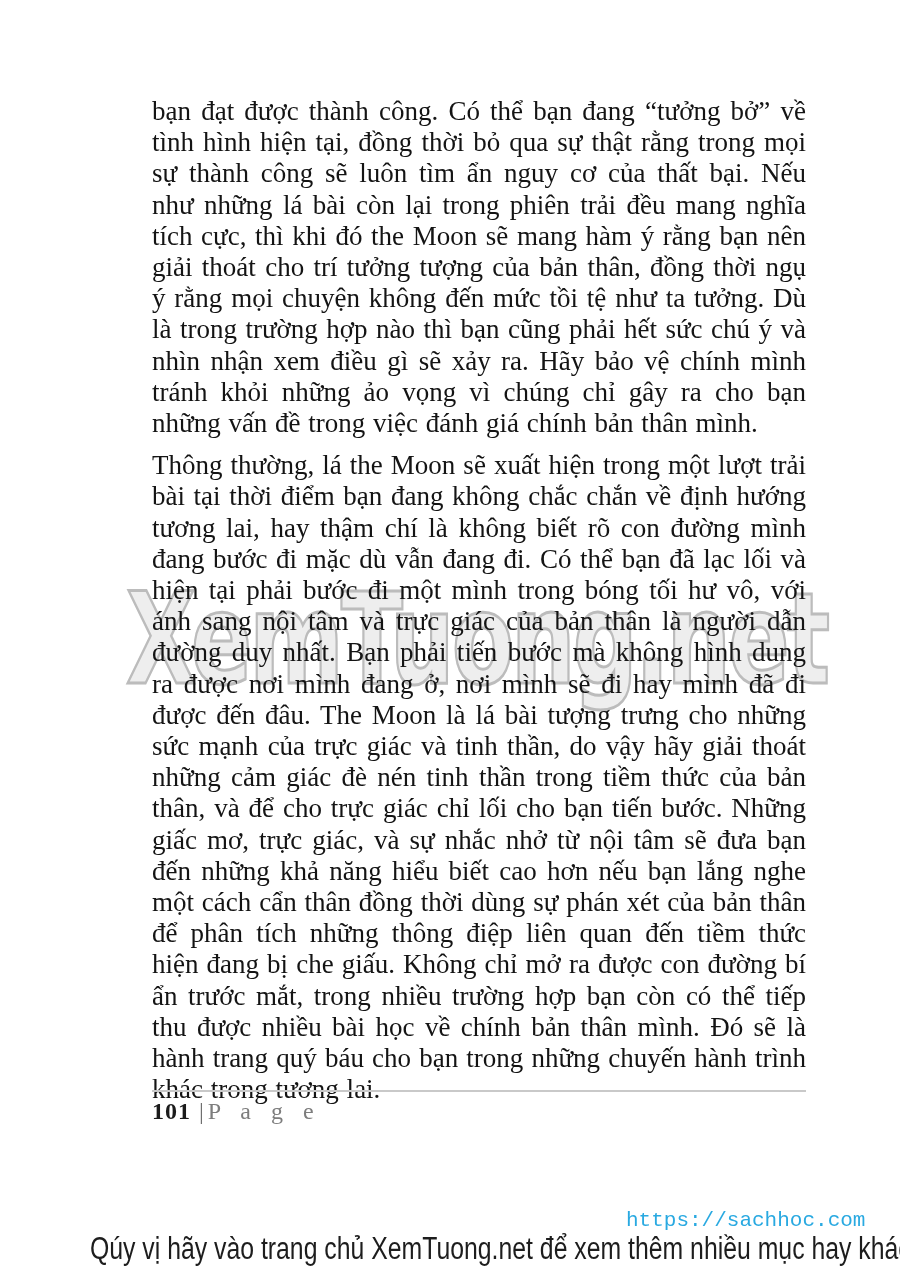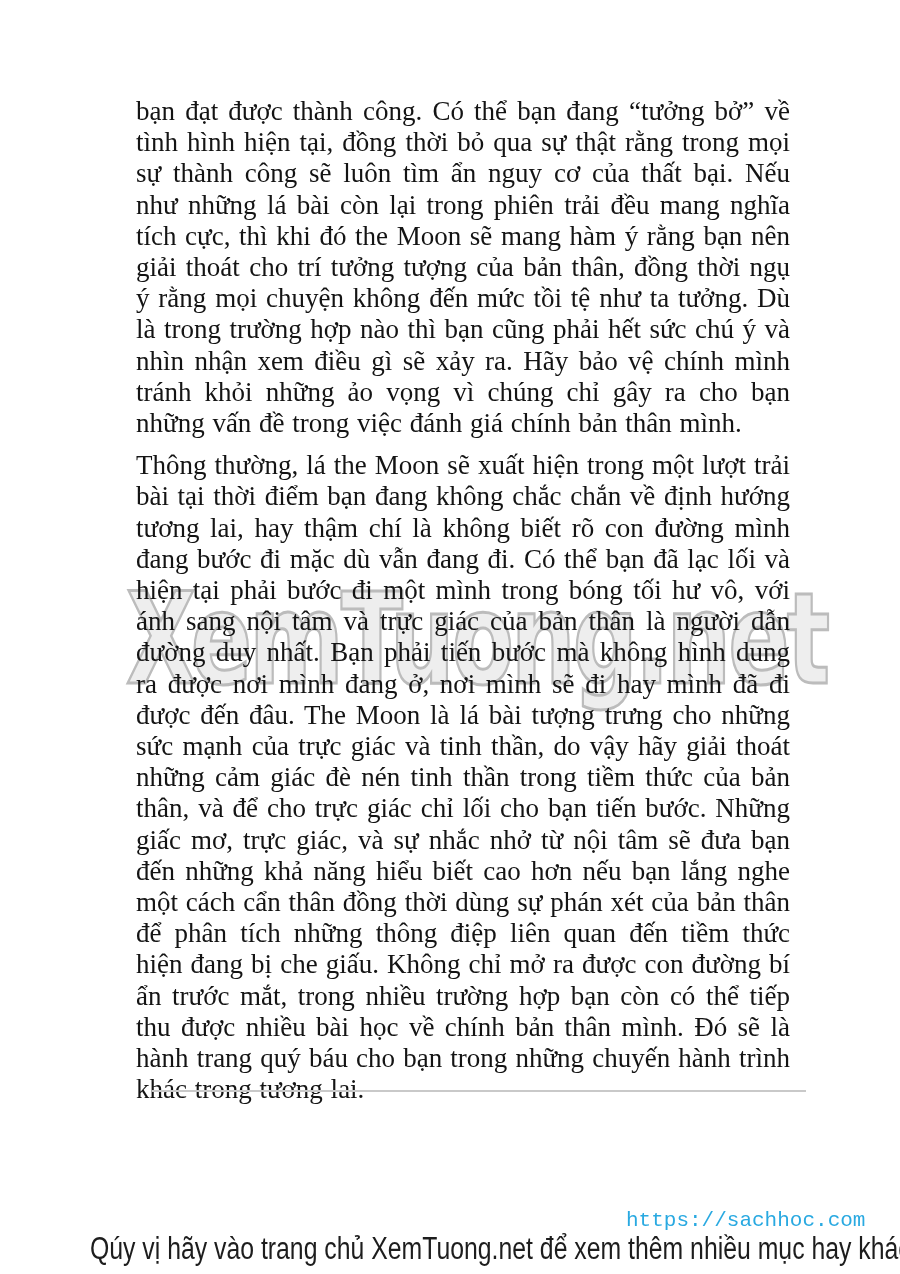--- a/index.html
+++ b/index.html
@@ -33,21 +33,21 @@
     text-shadow: 0 0 1px #c4c4c4;
     transform: scaleX(0.72);
     transform-origin: 450px 50%;
     z-index: 0;
     user-select: none;
   }
 
   
   .content {
     position: absolute;
-    left: 136px;
+    left: 152px;
     top: 96px;
     width: 654px;
     z-index: 1;
     font-size: 27px;
     line-height: 31.2px;
     text-align: justify;
     color: #141414;
   }
   .content p {
     margin: 0 0 11px 0;
@@ -120,19 +120,22 @@
 
   <div class="watermark">XemTuong.net</div>
 
   <div class="content">
     <p>bạn đạt được thành công. Có thể bạn đang “tưởng bở” về tình hình hiện tại, đồng thời bỏ qua sự thật rằng trong mọi sự thành công sẽ luôn tìm ẩn nguy cơ của thất bại. Nếu như những lá bài còn lại trong phiên trải đều mang nghĩa tích cực, thì khi đó the Moon sẽ mang hàm ý rằng bạn nên giải thoát cho trí tưởng tượng của bản thân, đồng thời ngụ ý rằng mọi chuyện không đến mức tồi tệ như ta tưởng. Dù là trong trường hợp nào thì bạn cũng phải hết sức chú ý và nhìn nhận xem điều gì sẽ xảy ra. Hãy bảo vệ chính mình tránh khỏi những ảo vọng vì chúng chỉ gây ra cho bạn những vấn đề trong việc đánh giá chính bản thân mình.</p>
     <p>Thông thường, lá the Moon sẽ xuất hiện trong một lượt trải bài tại thời điểm bạn đang không chắc chắn về định hướng tương lai, hay thậm chí là không biết rõ con đường mình đang bước đi mặc dù vẫn đang đi. Có thể bạn đã lạc lối và hiện tại phải bước đi một mình trong bóng tối hư vô, với ánh sang nội tâm và trực giác của bản thân là người dẫn đường duy nhất. Bạn phải tiến bước mà không hình dung ra được nơi mình đang ở, nơi mình sẽ đi hay mình đã đi được đến đâu. The Moon là lá bài tượng trưng cho những sức mạnh của trực giác và tinh thần, do vậy hãy giải thoát những cảm giác đè nén tinh thần trong tiềm thức của bản thân, và để cho trực giác chỉ lối cho bạn tiến bước. Những giấc mơ, trực giác, và sự nhắc nhở từ nội tâm sẽ đưa bạn đến những khả năng hiểu biết cao hơn nếu bạn lắng nghe một cách cẩn thân đồng thời dùng sự phán xét của bản thân để phân tích những thông điệp liên quan đến tiềm thức hiện đang bị che giấu. Không chỉ mở ra được con đường bí ẩn trước mắt, trong nhiều trường hợp bạn còn có thể tiếp thu được nhiều bài học về chính bản thân mình. Đó sẽ là hành trang quý báu cho bạn trong những chuyến hành trình khác trong tương lai.</p>
   </div>
 
   <div class="footer">
     <div class="footer-rule"></div>
+    <div class="page-info">
+      <span class="page-number">101</span><span class="page-sep">|</span><span class="page-word">P a g e</span>
+    </div>
   </div>
 
   <a class="sachhoc-link">https://sachhoc.com</a>
 
   <div class="bottom-message">Qúy vị hãy vào trang chủ XemTuong.net để xem thêm nhiều mục hay khác</div>
 
 </div>
 
 </body></html>

